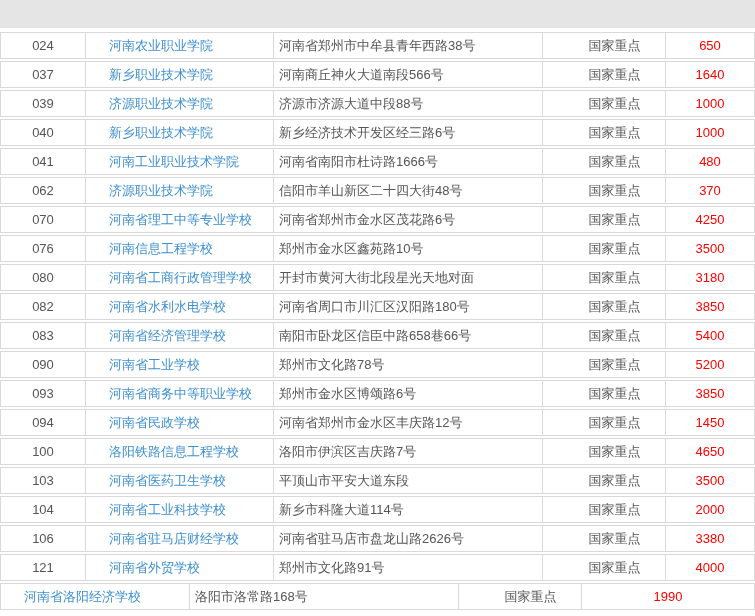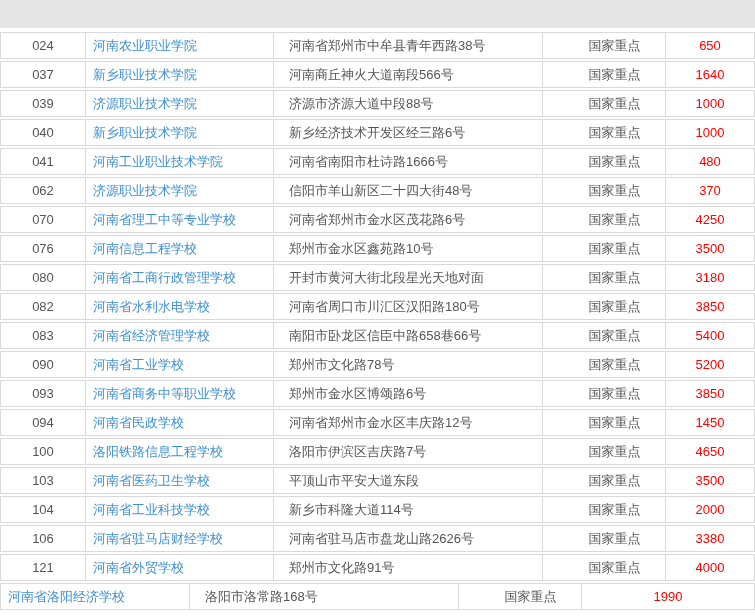--- a/index.html
+++ b/index.html
@@ -22,23 +22,23 @@
 
   
   .tbody{padding-top:4px;}
   .row{
     display:flex;height:27px;line-height:25px;margin-bottom:2px;
     background:#ffffff;border:1px solid #d9d9d9;box-sizing:border-box;
   }
   .cell{box-sizing:border-box;white-space:nowrap;overflow:hidden;}
   .cell + .cell{border-left:1px solid #d9d9d9;}
   .c-code{width:84px;text-align:center;color:#555555;}
-  .c-name{width:188px;padding-left:7px;}
+  .c-name{width:188px;padding-left:23px;}
   .c-name a{color:#3e8fd0;text-decoration:none;cursor:pointer;}
-  .c-addr{width:269px;padding-left:15px;color:#555555;}
+  .c-addr{width:269px;padding-left:5px;color:#555555;}
   .c-level{width:123px;text-align:center;color:#555555;padding-left:21px;}
   .c-plan{flex:1;text-align:center;color:#ff0000;}
 </style>
 </head>
 <body>
 
 <div class="thead">
   <div class="hcell h-code">学校代码</div>
   <div class="hcell h-name">学校名称</div>
   <div class="hcell h-addr">学校地址</div>

